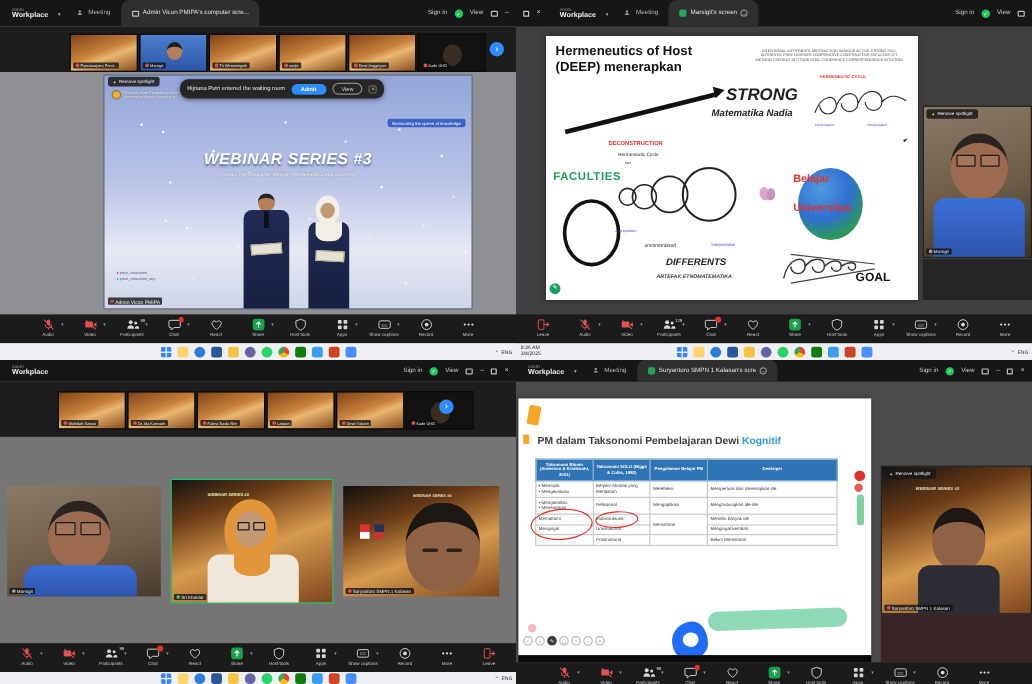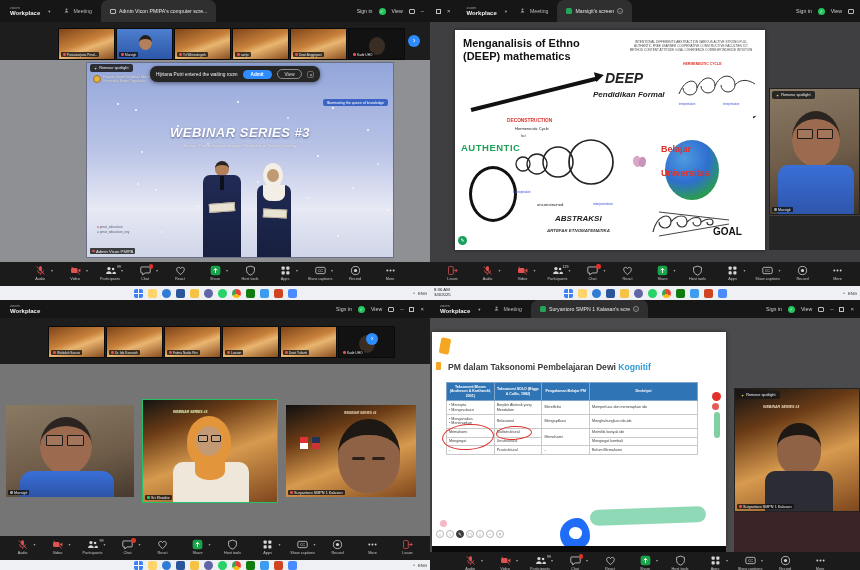--- a/index.html
+++ b/index.html
@@ -377,62 +377,62 @@
       <div class="tbr">
         <span>Sign in</span>
         <span class="gcheck">✓</span>
         <span>View</span>
         <span class="viewbox"></span>
       </div>
     </div>
 
     <div class="slide" style="left:25px;top:30px;width:310px;height:220px;">
       <div class="abs" style="left:8px;top:7px;font-size:11px;font-weight:bold;color:#111;line-height:1.15;">
-        <div>Menganalisis of Ethno</div>
-        <div>(DEEP) mathematics</div>
+        <div>Hermeneutics of Host</div>
+        <div>(DEEP) menerapkan</div>
       </div>
       <div class="abs kw" style="left:172px;top:10px;width:128px;">INTENTIONAL DIFFERENTS ABSTRACTION VARIOUS ACTIVE STRONG FULL AUTHENTIC FREE LEARNER COOPERATIVE CONSTRUCTIVE FACULTIES ICT METHOD CONTENT ATTITUDE GOAL COHERENCE CORRESPONDENCE INTUITION</div>
 
       <div class="abs" style="left:16px;top:78px;width:130px;height:3.5px;background:#111;transform:rotate(-14deg);transform-origin:left center;"></div>
       <div class="abs" style="left:140px;top:41px;width:0;height:0;border-left:9px solid #111;border-top:5px solid transparent;border-bottom:5px solid transparent;transform:rotate(-14deg);"></div>
-      <div class="abs" style="left:150px;top:40px;font-size:14px;font-weight:bold;font-style:italic;color:#222;">DEEP</div>
-      <div class="abs" style="left:138px;top:60px;font-size:8px;font-weight:bold;font-style:italic;color:#222;">Pendidikan Formal</div>
+      <div class="abs" style="left:150px;top:40px;font-size:14px;font-weight:bold;font-style:italic;color:#222;">STRONG</div>
+      <div class="abs" style="left:138px;top:60px;font-size:8px;font-weight:bold;font-style:italic;color:#222;">Matematika Nadia</div>
       <div class="abs redtxt" style="left:52px;top:88px;font-size:4.8px;font-weight:bold;">DECONSTRUCTION</div>
 
       <div class="abs redtxt" style="left:228px;top:32px;font-size:3.5px;font-weight:bold;">HERMENEUTIC CYCLE</div>
       <svg class="loopsvg" style="left:222px;top:38px;" width="80" height="34" viewBox="0 0 80 34">
         <path d="M2 26 C8 10 20 10 20 20 a7 7 0 1 1 -14 0 M20 20 C26 6 38 8 38 18 a7 7 0 1 1 -14 0 M38 18 C44 4 58 6 58 17 a7 7 0 1 1 -14 0 M58 17 C64 10 72 12 78 16" fill="none" stroke="#333" stroke-width="1"></path>
       </svg>
       <div class="abs bluetxt" style="left:224px;top:72px;font-size:2.8px;">interpretation</div>
       <div class="abs bluetxt" style="left:268px;top:72px;font-size:2.8px;">interpretation</div>
 
       <div class="abs" style="left:60px;top:96px;font-size:4px;color:#222;">Hermeneutic Cycle</div>
       <div class="abs" style="left:66px;top:104px;font-size:3px;color:#333;">fact</div>
-      <div class="abs greentxt" style="left:6px;top:112px;font-size:9.5px;font-weight:bold;letter-spacing:0.5px;">AUTHENTIC</div>
+      <div class="abs greentxt" style="left:6px;top:112px;font-size:9.5px;font-weight:bold;letter-spacing:0.5px;">FACULTIES</div>
       <svg class="loopsvg" style="left:58px;top:104px;" width="130" height="76" viewBox="0 0 130 76">
         <circle cx="10" cy="30" r="7" fill="none" stroke="#222" stroke-width="1.3"></circle>
         <circle cx="24" cy="30" r="10" fill="none" stroke="#222" stroke-width="1.3"></circle>
         <circle cx="45" cy="28" r="15" fill="none" stroke="#222" stroke-width="1.5"></circle>
         <circle cx="78" cy="28" r="22" fill="none" stroke="#222" stroke-width="1.7"></circle>
       </svg>
       <div class="abs" style="left:14px;top:136px;width:48px;height:56px;border:3.5px solid #111;border-radius:50%;"></div>
       <div class="abs bluetxt" style="left:58px;top:160px;font-size:3px;">appropriation</div>
       <div class="abs" style="left:82px;top:172px;font-size:4.2px;color:#222;">unconstrained</div>
       <div class="abs bluetxt" style="left:138px;top:172px;font-size:3.4px;">interpretation</div>
 
       <div>
         <div class="abs" style="left:178px;top:126px;width:8px;height:11px;background:#d9a8c9;border-radius:60% 40% 50% 50%;transform:rotate(-18deg);"></div>
         <div class="abs" style="left:184px;top:127px;width:7px;height:10px;background:#c793b8;border-radius:40% 60% 50% 50%;transform:rotate(14deg);"></div>
       </div>
 
       <div class="globe" style="left:210px;top:110px;width:54px;height:60px;"></div>
       <div class="abs redtxt" style="left:206px;top:114px;font-size:9px;font-weight:bold;">Belajar</div>
       <div class="abs redtxt" style="left:206px;top:138px;font-size:9px;font-weight:bold;">Universitas</div>
 
-      <div class="abs" style="left:100px;top:184px;font-size:8px;font-weight:bold;font-style:italic;color:#222;">ABSTRAKSI</div>
+      <div class="abs" style="left:100px;top:184px;font-size:8px;font-weight:bold;font-style:italic;color:#222;">DIFFERENTS</div>
       <div class="abs" style="left:92px;top:198px;font-size:4.4px;font-weight:bold;font-style:italic;color:#333;">ARTEFAK ETNOMATEMATIKA</div>
 
       <svg class="loopsvg" style="left:196px;top:172px;" width="100" height="42" viewBox="0 0 100 42">
         <path d="M2 30 C6 12 20 10 20 20 a6 6 0 1 1 -12 0 M20 20 C26 12 36 12 36 20 a5 5 0 1 1 -10 0 M36 20 C42 14 50 14 50 20 a4 4 0 1 1 -8 0 M50 20 C56 16 62 16 62 20 a3 3 0 1 1 -6 0" fill="none" stroke="#333" stroke-width="1.2"></path>
         <path d="M8 10 L78 18 M8 34 L78 22" fill="none" stroke="#444" stroke-width="1"></path>
       </svg>
       <div class="abs" style="left:258px;top:196px;font-size:10px;font-weight:bold;color:#111;">GOAL</div>
       <div class="cursor" style="left:298px;top:86px;"></div>
       <div class="annot-badge" style="left:3px;top:206px;">✎</div>
     </div>

